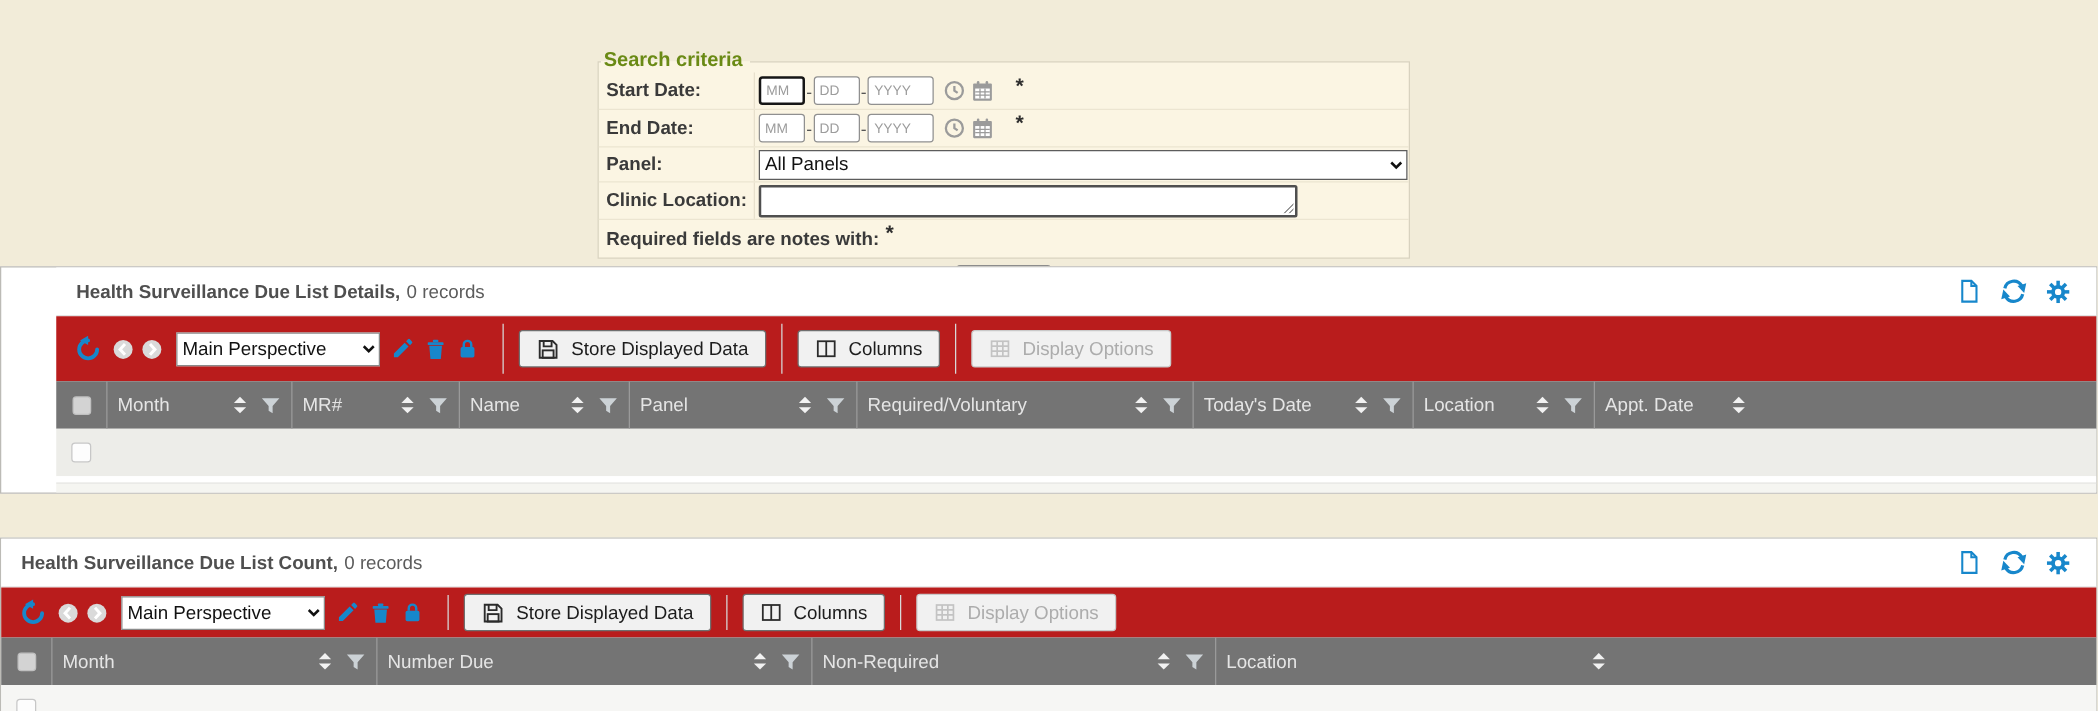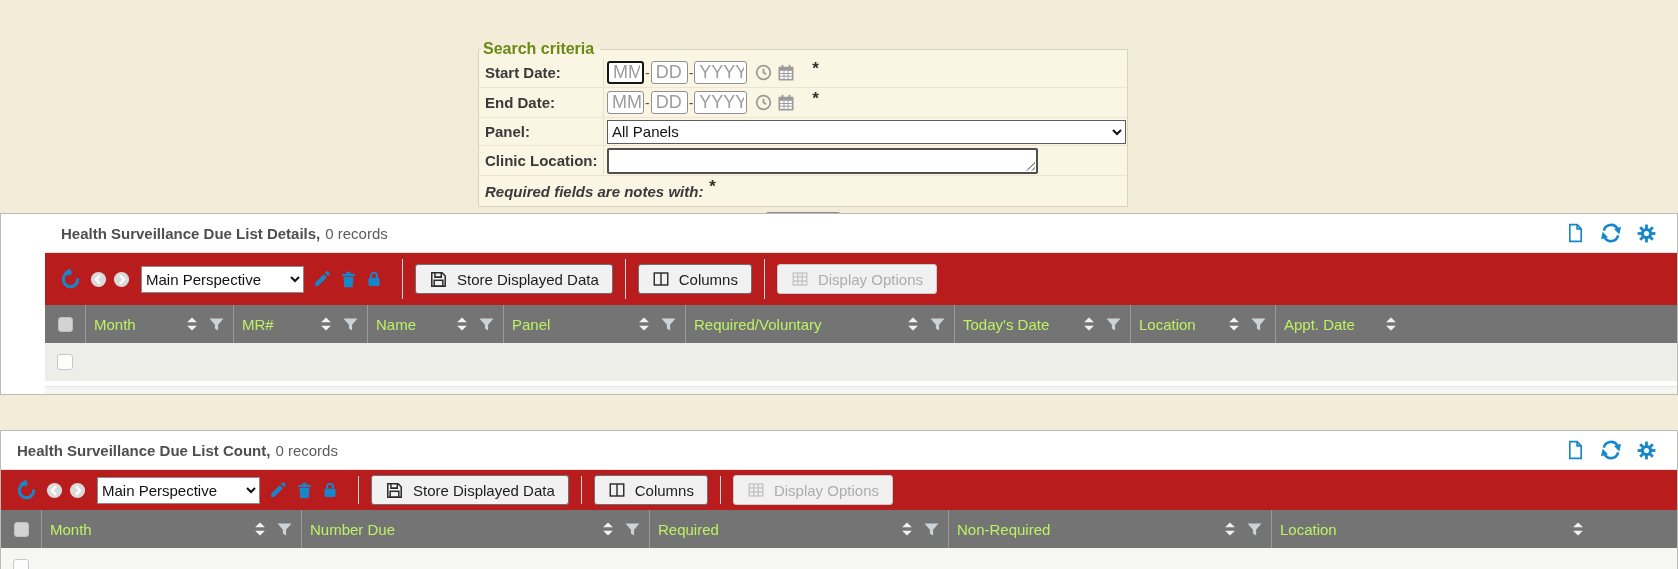--- a/index.html
+++ b/index.html
@@ -25,21 +25,21 @@
   }
   .srow:last-child{border-bottom:none;}
   .srow-label{
     width:119px;flex:0 0 119px;font-weight:bold;font-size:15px;color:#3a3a3a;
     align-self:stretch;display:flex;align-items:center;
     border-right:1px solid #e7e0cc;
   }
   .sfield{display:flex;align-items:center;padding-left:3px;}
   input.dpart{
     height:23px;border:1px solid #909090;border-radius:3px;background:#fff;
-    font-family:inherit;font-size:18px;color:#444;padding:0 2px 0 4px;
+    font-family:inherit;font-size:11px;color:#444;padding:0 2px 0 4px;
   }
   input.dpart::placeholder{color:#9c9c9c;opacity:1;}
   input.mm,input.dd{width:37px;}
   input.yyyy{width:53px;}
   input.dpart.focused{border:2px solid #161616;}
   .dash{color:#555;font-size:14px;margin:0 1px;}
   .picker-icn{margin-left:7px;display:inline-flex;cursor:pointer;}
   .picker-icn + .picker-icn{margin-left:3px;}
   .req-star{font-weight:bold;font-size:17px;color:#2e2e2e;margin-left:16px;position:relative;top:-4px;}
   select.panel-select{
@@ -49,21 +49,21 @@
   .loc-wrap{position:relative;display:inline-block;}
   textarea.clinic-loc{
     width:431px;height:26px;resize:none;border:2px solid #4f4f4f;background:#fff;
     font-family:inherit;font-size:15px;padding:2px 4px;display:block;border-radius:2px;
   }
   .grip{
     position:absolute;right:3px;bottom:3px;width:10px;height:10px;pointer-events:none;
     background:repeating-linear-gradient(-45deg,transparent 0 2px,#9a9a9a 2px 3.2px);
     clip-path:polygon(100% 0,100% 100%,0 100%);
   }
-  .note-row{height:30px;display:flex;padding-left:6px;font-style:italic;}
+  .note-row{height:30px;display:flex;padding-left:6px;}
   .note-text{font-weight:bold;font-size:15px;color:#3a3a3a;}
   .note-star{font-weight:bold;font-size:17px;color:#2e2e2e;margin-left:5px;position:relative;top:-4px;}
   .search-btn-row{text-align:center;margin-top:5px;}
   button.search-btn{
     font-family:inherit;font-size:15px;color:#111;background:#f7f7f7;
     border:1px solid #8c8c8c;border-radius:3px;height:24px;padding:0 14px;cursor:pointer;
   }
 
   
   .tsec{
@@ -100,21 +100,21 @@
 
   .thead{height:38px;background:#747474;display:flex;overflow:hidden;}
   .th-check{
     width:40px;flex:0 0 40px;display:flex;align-items:center;justify-content:center;
   }
   .cb-hdr{width:15px;height:15px;border-radius:3px;background:#d3d3d3;border:1px solid #c0c0c0;cursor:pointer;}
   .th{
     display:flex;align-items:center;padding-left:8px;flex:0 0 auto;
     border-left:1px solid #9a9a9a;cursor:pointer;
   }
-  .th-label{color:#bef264;font-size:15px;white-space:nowrap;overflow:hidden;text-align:center;}
+  .th-label{color:#e5e5e5;font-size:15px;white-space:nowrap;overflow:hidden;text-align:center;}
   .th-icons{margin-left:auto;display:flex;align-items:center;gap:11px;padding-right:9px;}
 
   .empty-row{height:38px;display:flex;align-items:center;}
   .tsec1 .empty-row{background:#edede9;}
   .tsec2 .empty-row{background:#f6f6f4;}
   .cb-row{
     width:16px;height:16px;background:#fdfdfd;border:1px solid #c7c7c7;border-radius:3px;
     margin-left:12px;cursor:pointer;flex:0 0 16px;
   }
   .gap-white{height:5px;background:#fff;}
@@ -554,32 +554,20 @@
         <span class="th-icons">
           <svg width="12" height="14" viewBox="0 0 12 14">
             <path d="M6 0.4 L10.9 5.3 H1.1 z" fill="#f2f2f2"></path>
             <path d="M6 13.6 L1.1 8.7 h9.8 z" fill="#f2f2f2"></path>
           </svg>
           <svg width="15" height="13" viewBox="0 0 15 13">
             <path d="M0.5 0.5 h14 l-5.4 6.2 v5.8 l-3.2 -2 V6.7 z" fill="#ccd2d6"></path>
           </svg>
         </span>
       </div>
-      <div class="th" style="width: 299px;">
-        <span class="th-label">Required</span>
-        <span class="th-icons">
-          <svg width="12" height="14" viewBox="0 0 12 14">
-            <path d="M6 0.4 L10.9 5.3 H1.1 z" fill="#f2f2f2"></path>
-            <path d="M6 13.6 L1.1 8.7 h9.8 z" fill="#f2f2f2"></path>
-          </svg>
-          <svg width="15" height="13" viewBox="0 0 15 13">
-            <path d="M0.5 0.5 h14 l-5.4 6.2 v5.8 l-3.2 -2 V6.7 z" fill="#ccd2d6"></path>
-          </svg>
-        </span>
-      </div>
       <div class="th" style="width: 323px;">
         <span class="th-label">Non-Required</span>
         <span class="th-icons">
           <svg width="12" height="14" viewBox="0 0 12 14">
             <path d="M6 0.4 L10.9 5.3 H1.1 z" fill="#f2f2f2"></path>
             <path d="M6 13.6 L1.1 8.7 h9.8 z" fill="#f2f2f2"></path>
           </svg>
           <svg width="15" height="13" viewBox="0 0 15 13">
             <path d="M0.5 0.5 h14 l-5.4 6.2 v5.8 l-3.2 -2 V6.7 z" fill="#ccd2d6"></path>
           </svg>

